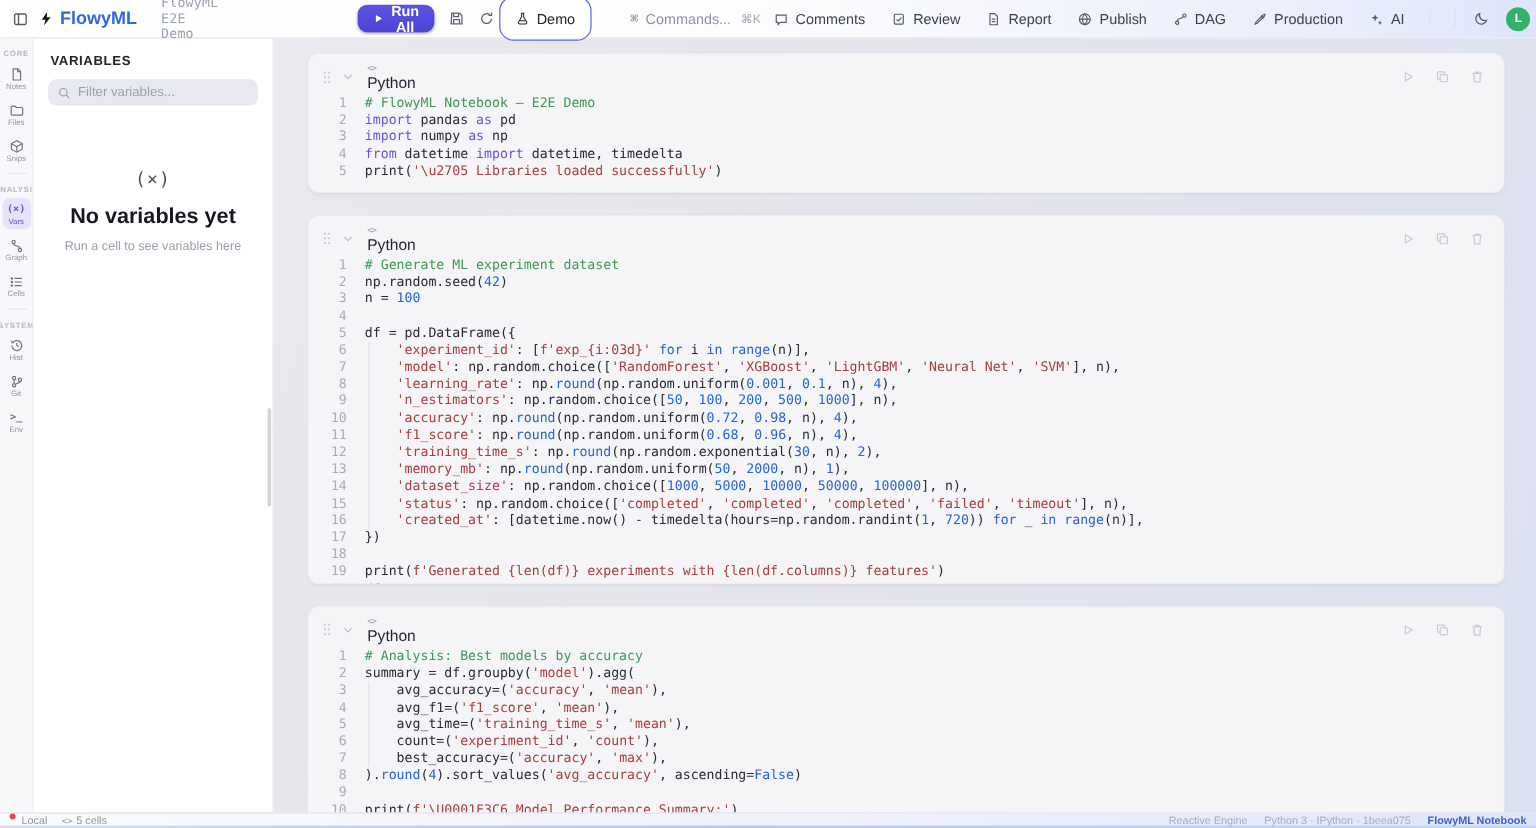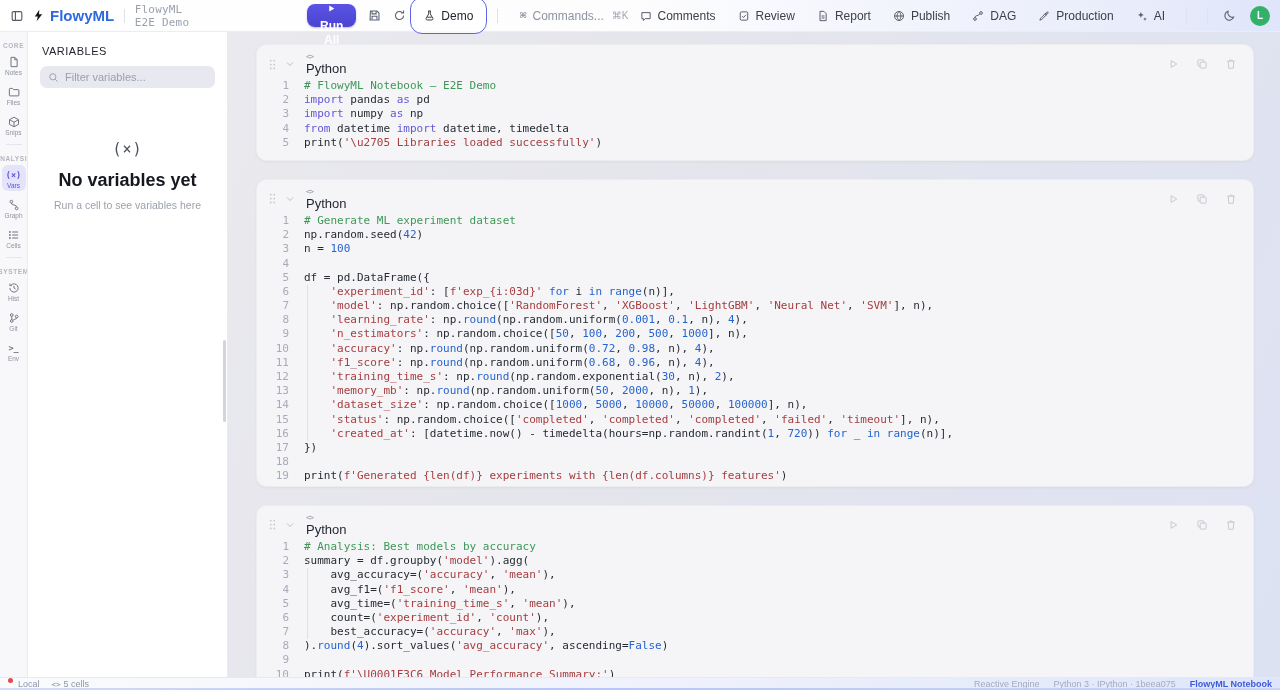--- a/index.html
+++ b/index.html
@@ -10,21 +10,21 @@
             padding:0 10px; background:linear-gradient(90deg,#ffffff 0%,#fdfdfe 50%,#e9edfb 88%,#dfe5fa 100%);
             border-bottom:1px solid #ecedf3; z-index:30; }
   .tb-iconbtn { display:flex; align-items:center; justify-content:center; width:22px; height:22px; color:#565c69; border-radius:5px; }
   .brand { display:flex; align-items:center; gap:5px; margin-left:8px; }
   .brand .bolt { color:#16181d; }
   .brand-name { font-size:15px; font-weight:700; color:#2e6ade;text-align:center; }
   .vsep { width:1px; height:14px; background:#dfe1e8; margin:0 10px; }
   .doc-title { font-family:"DejaVu Sans Mono", monospace; font-size:11px; color:#9aa2ae; letter-spacing:.2px; }
   .run-all { display:flex; align-items:center; gap:6px; height:23px; padding:0 13px; margin-left:116px;
              background:linear-gradient(180deg,#5a53e4,#4b44d2); color:#fff; font-size:12px; font-weight:600;
-             border:none; border-radius:8px; box-shadow:0 1px 2px rgba(60,60,160,.35);flex-direction:column; }
+             border:none; border-radius:8px; box-shadow:0 1px 2px rgba(60,60,160,.35); }
   .pill-demo { display:flex; align-items:center; gap:6px; height:37px; padding:0 13px; margin-left:4px;
                background:rgba(255,255,255,.7); color:#23262e; font-size:12px; font-weight:500;
                border:1.5px solid #5e64e6; border-radius:12px; }
   .small-iconbtn { display:flex; align-items:center; justify-content:center; width:24px; height:24px; margin-left:12px; color:#5a6070; }
   .commands { display:flex; align-items:center; gap:6px; margin-left:12px; color:#8d93a0; font-size:12px; }
   .cmd-shortcut { font-size:10px; color:#a0a6b2; margin-left:2px; }
   .tb-right { display:flex; align-items:center; margin-left:auto; }
   .tb-action { display:flex; align-items:center; gap:6px; color:#3c414c; font-size:12px; padding:0 11px; height:24px; border-radius:6px; }
   .tb-action svg { color:#565c69; }
   .avatar { width:20px; height:20px; border-radius:50%; background:#34b168; color:#fff; font-size:10px; font-weight:700;
@@ -38,21 +38,21 @@
                border-radius:6px; color:#6b7280; }
   .rail-item .ri-icon { height:13px; display:flex; align-items:center; justify-content:center; }
   .rail-item .ri-label { font-size:6.5px; color:#8e93a0; }
   .rail-item.active { background:#e4e3f9; color:#5a55d6; }
   .rail-item.active .ri-label { color:#5a55d6; }
   .rail-divider { width:16px; height:1px; background:#e6e7ec; margin:2px 0 6px; }
   .glyph-icon { font-family:"DejaVu Sans Mono", monospace; font-size:8.5px; font-weight:700; }
 
   
   #panel { position:absolute; top:32px; bottom:13px; left:28px; width:200px; background:#ffffff; border-right:1px solid #e9eaef; z-index:20; }
-  .panel-title { font-size:11px; font-weight:400; letter-spacing:.5px; color:#22252c; padding:13px 14px 9px; }
+  .panel-title { font-size:11px; font-weight:700; letter-spacing:.5px; color:#22252c; padding:13px 14px 9px; }
   .filter-box { display:flex; align-items:center; gap:6px; margin:0 12px; height:22px; background:#e8e8f0; border-radius:7px; padding:0 8px; color:#9ba0ad; }
   .filter-box input { border:none; outline:none; background:transparent; font-size:11px; color:#474d59; width:100%;
                       font-family:"Liberation Sans", sans-serif; }
   .filter-box input::placeholder { color:#9ba0ad; }
   .empty-state { margin-top:52px; text-align:center; }
   .empty-icon { font-family:"DejaVu Sans Mono", monospace; font-size:15px; color:#4b5160; letter-spacing:1px; }
   .empty-title { font-size:18px; font-weight:700; color:#15181e; margin-top:12px; }
   .empty-caption { font-size:10.5px; color:#9aa1ad; margin-top:8px; }
   .panel-scrollthumb { position:absolute; right:1px; top:308px; width:3px; height:82px; background:#d3d4da; border-radius:2px; }
 

